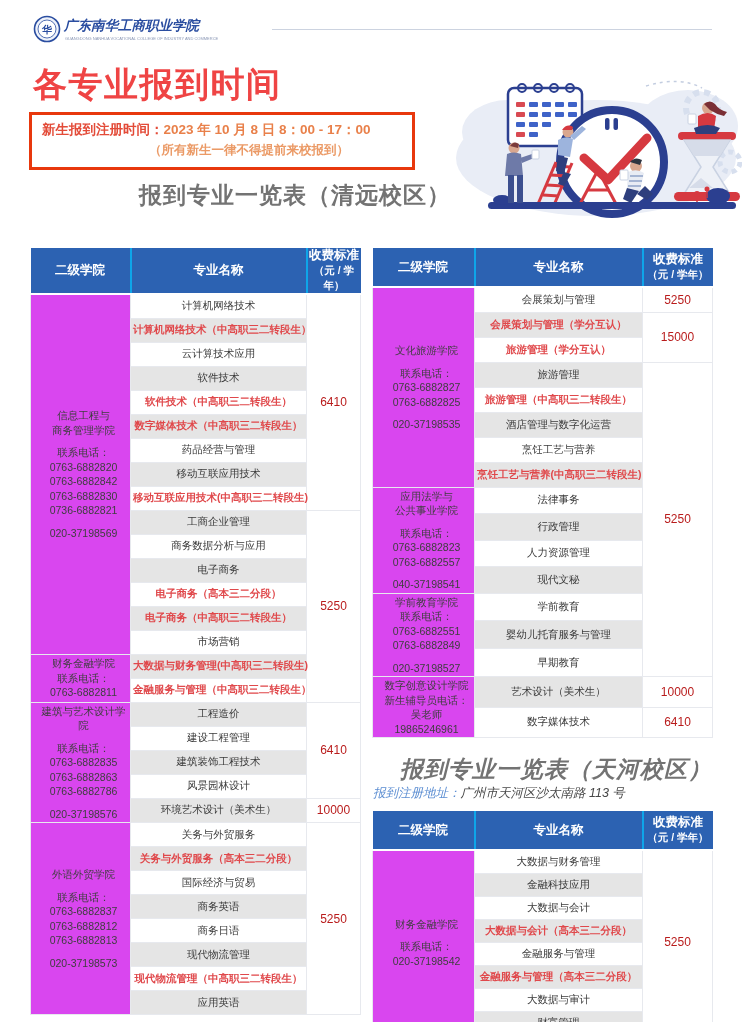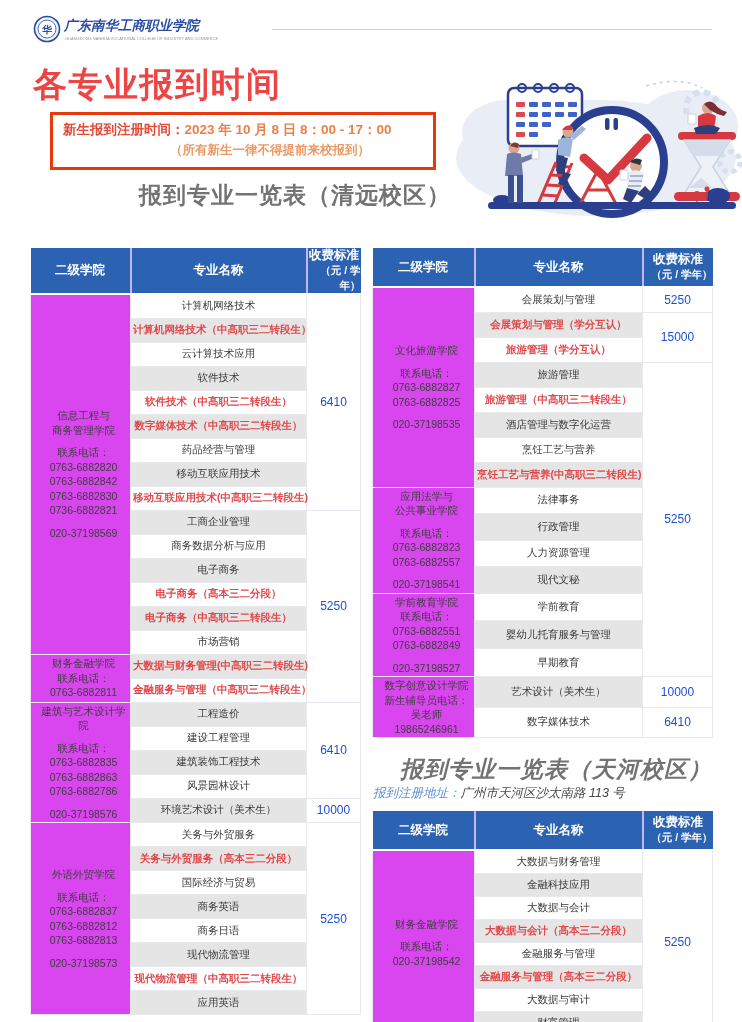--- a/index.html
+++ b/index.html
@@ -7,21 +7,21 @@
   .page{position:relative;width:742px;height:1022px;background:#ffffff;overflow:hidden;}
 
   
   .brand{display:flex;align-items:flex-start;padding:12px 30px 0 32px;}
   .brand-rule{flex:1;height:1px;background:#ccd3e0;margin-top:17px;margin-left:10px;}
 
   
   .page-title{position:absolute;left:33px;top:62px;font-size:34px;font-weight:800;color:#ef4444;letter-spacing:1.5px;}
 
   
-  .notice{position:absolute;left:29px;top:112px;width:386px;height:58px;box-sizing:border-box;border:3px solid #e8380d;background:#fff;padding:6px 8px 0 10px;margin-left:21px;}
+  .notice{position:absolute;left:29px;top:112px;width:386px;height:58px;box-sizing:border-box;border:3px solid #e8380d;background:#fff;padding:6px 8px 0 10px;}
   .notice-line1{font-size:13.5px;font-weight:700;white-space:nowrap;}
   .notice-label{color:#e34b38;}
   .notice-time{color:#e9804a;}
   .notice-line2{margin-top:3px;text-align:center;padding-left:52px;font-size:12.5px;font-weight:700;color:#eb9a66;white-space:nowrap;}
 
   
   .section1{position:absolute;left:31px;top:180px;width:420px;}
   .section-heading{font-size:23px;font-weight:800;color:#737373;letter-spacing:1px;text-align:right;}
   .addr{font-size:12.5px;margin-top:9px;white-space:nowrap;}
   .addr .lbl{color:#5c8ed2;}
@@ -33,31 +33,31 @@
   
   .columns{position:absolute;left:30px;top:248px;width:682px;display:flex;gap:12px;align-items:flex-start;}
   .col-left{width:330px;}
   .col-right{width:340px;}
   .section2{margin:16px 0 9px 1px;font-style:italic;}
   .section2 .section-heading{font-size:23px;}
   .section2 .addr{margin-top:0;}
 
   
   .ctable{border-collapse:collapse;table-layout:fixed;width:100%;background:#fff;}
-  .ctable th{background:#2c62b2;color:#fff;font-size:12.5px;font-weight:700;height:38px;padding:0;border-right:2px solid #c4b5fd;border-bottom:2px solid #fff;line-height:15px;}
+  .ctable th{background:#2c62b2;color:#fff;font-size:12.5px;font-weight:700;height:38px;padding:0;border-right:2px solid #0ea5e9;border-bottom:2px solid #fff;line-height:15px;}
   .ctable th:last-child{border-right:none;}
-  .ctable th .sub{font-size:10.5px;font-weight:700;text-align:right;}
+  .ctable th .sub{font-size:10.5px;font-weight:700;}
   .ctable tbody tr{height:var(--rh,24px);}
   .ctable td{border:1px solid #e7e9ee;font-size:10.5px;text-align:center;padding:1px 2px;vertical-align:middle;}
   .ctable td.college{background:#d946ef;color:#3e3e3e;line-height:14.5px;font-size:10.5px;padding-left:8px;}
   .ctable td.college .gap{height:8px;}
   .ctable td.major{color:#3a3a3a;white-space:nowrap;background:#ffffff;}
   .ctable td.major.odd{background:#e5e5e5;}
   .ctable td.major.red{color:#e0484b;font-weight:700;}
-  .ctable td.fee{background:#ffffff;font-size:12px;color:#1d4ed8;}
+  .ctable td.fee{background:#ffffff;font-size:12px;color:#b91c1c;}
 </style>
 </head>
 <body>
 
 <div class="page">
 
   <div class="brand">
     <svg width="230" height="36" viewBox="0 0 230 36">
       <circle cx="15" cy="17" r="12.5" fill="#eef2fa" stroke="#2a4da0" stroke-width="1.6"></circle>
       <circle cx="15" cy="17" r="9" fill="#ffffff" stroke="#2a4da0" stroke-width="0.8"></circle>
@@ -407,21 +407,21 @@
               </tr>
               <tr>
                 <td rowspan="4" class="college">
                   <div>应用法学与</div>
                   <div>公共事业学院</div>
                   <div class="gap"></div>
                   <div>联系电话：</div>
                   <div>0763-6882823</div>
                   <div>0763-6882557</div>
                   <div class="gap"></div>
-                  <div>020-37198541</div>
+                  <div>040-37198541</div>
                 </td>
                 <td class="major even">法律事务</td>
               </tr>
               <tr>
                 <td class="major odd">行政管理</td>
               </tr>
               <tr>
                 <td class="major even">人力资源管理</td>
               </tr>
               <tr>

